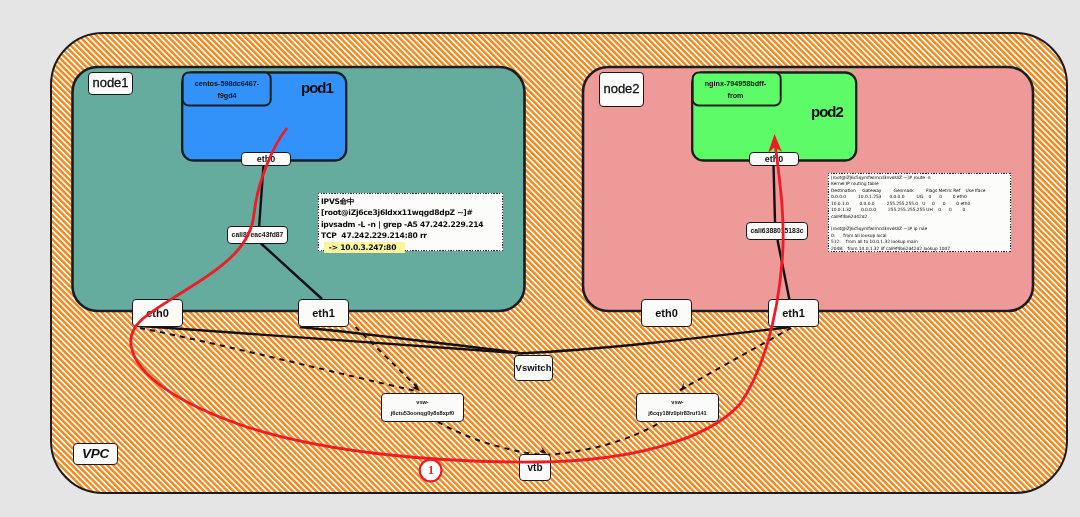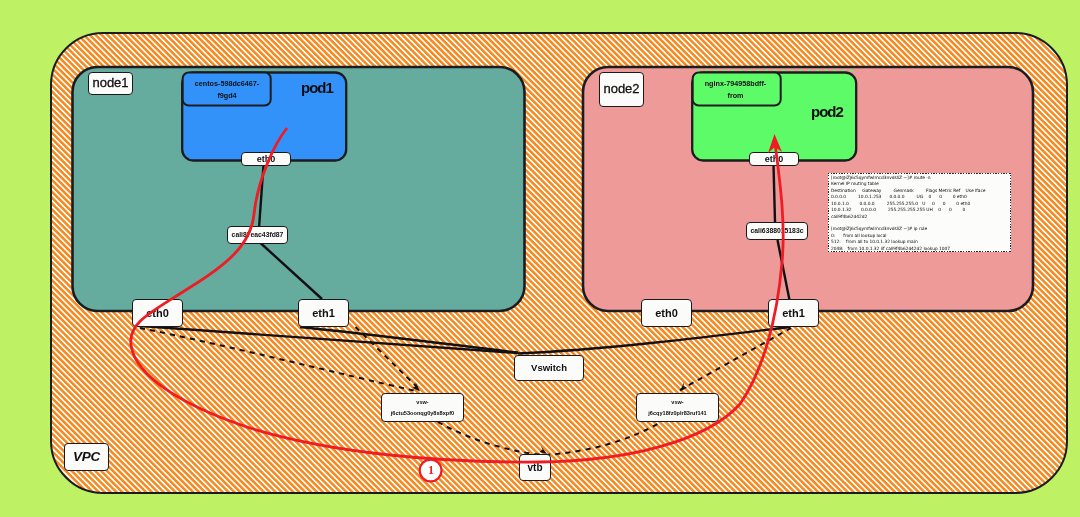--- a/index.html
+++ b/index.html
@@ -1,16 +1,16 @@
 <!DOCTYPE html>
 <html><head>
 <meta charset="utf-8">
 <style>
   html,body{margin:0;padding:0;background:#fbfbfb;}
-  #stage{position:relative;width:1080px;height:517px;overflow:hidden;background:#bef264;
+  #stage{position:relative;width:1080px;height:517px;overflow:hidden;background:#e5e5e5;
          font-family:"DejaVu Sans",sans-serif;}
   svg#scene{position:absolute;left:0;top:0;width:1080px;height:517px;}
   .lbl{position:absolute;box-sizing:border-box;background:#fbfbf9;border:1.9px solid #1a1a1e;
        border-radius:4px;display:flex;align-items:center;justify-content:center;
        font-family:"DejaVu Sans",sans-serif;color:#101014;text-align:center;line-height:1.15;}
   .txtbox > div{white-space:pre;}
   .txtbox{position:absolute;box-sizing:border-box;background:#fcfcfa;color:#0b0b0d;
           background-image:repeating-linear-gradient(0deg,#2a2a2e 0 1.3px,transparent 1.3px 2.7px),repeating-linear-gradient(90deg,#2a2a2e 0 1.3px,transparent 1.3px 2.7px),repeating-linear-gradient(0deg,#2a2a2e 0 1.3px,transparent 1.3px 2.7px),repeating-linear-gradient(90deg,#2a2a2e 0 1.3px,transparent 1.3px 2.7px);
           background-size:1px 100%,100% 1px,1px 100%,100% 1px;
           background-position:0 0,0 0,100% 0,0 100%;background-repeat:no-repeat;}
@@ -67,21 +67,21 @@
       <path d="M 680 391.5 L 687 387.8 L 683.5 386 L 684 382 Z"></path>
       <path d="M 547 454 L 539.5 452 L 542.5 449.5 L 541 446 Z"></path>
     </g>
 
     <circle cx="430.6" cy="470.5" r="10.9" fill="#ffffff" stroke="#EE1C24" stroke-width="2.2"></circle>
 
   </svg>
 
   <div class="lbl" style="left:88px;top:72px;width:45px;height:23px;font-size:13px;font-weight:400;font-family:'Liberation Sans',sans-serif;-webkit-text-stroke:0.3px #101014;">node1</div>
   <div class="lbl" style="left:599px;top:72px;width:45px;height:35px;font-size:13px;font-weight:400;font-family:'Liberation Sans',sans-serif;-webkit-text-stroke:0.3px #101014;">node2</div>
-  <div class="lbl" style="left:64px;top:443px;width:45px;height:28px;font-size:13.5px;font-weight:700;font-style:italic;font-family:'Liberation Sans',sans-serif;letter-spacing:-0.3px;">VPC</div>
+  <div class="lbl" style="left:73px;top:443px;width:45px;height:22px;font-size:13.5px;font-weight:700;font-style:italic;font-family:'Liberation Sans',sans-serif;letter-spacing:-0.3px;">VPC</div>
 
   <div style="position:absolute;left:301px;top:79px;font-size:15px;font-weight:700;color:#101014;font-family:Liberation Sans, sans-serif;letter-spacing:-1px;">pod1</div>
   <div style="position:absolute;left:811px;top:79px;font-size:15px;font-weight:700;color:#101014;font-family:'Liberation Sans',sans-serif;letter-spacing:-1px;margin-top:24px;">pod2</div>
 
   <div style="position:absolute;left:185px;top:78px;width:84px;font-size:7.2px;font-weight:700;color:#101014;text-align:center;line-height:1.6;font-family:'Liberation Sans',sans-serif;">
     <span>centos-598dc6467-</span><br>
     <span>f9gd4</span>
   </div>
   <div style="position:absolute;left:695px;top:78px;width:81px;font-size:7.2px;font-weight:700;color:#101014;text-align:center;line-height:1.6;font-family:'Liberation Sans',sans-serif;">
     <span>nginx-794958bdff-</span><br>
@@ -92,34 +92,42 @@
   <div class="lbl" style="left:749px;top:152px;width:50px;height:14px;font-size:9px;font-weight:700;font-family:'Liberation Sans',sans-serif;">eth0</div>
 
   <div class="lbl" style="left:227px;top:226px;width:61px;height:18px;font-size:6.8px;font-weight:700;font-family:'Liberation Sans',sans-serif;">cali87eac43fd87</div>
   <div class="lbl" style="left:746px;top:222px;width:62px;height:18px;font-size:6.8px;font-weight:700;font-family:'Liberation Sans',sans-serif;">cali6388015183c</div>
 
   <div class="lbl" style="left:132px;top:299px;width:51px;height:28px;font-size:11px;font-weight:700;font-family:'Liberation Sans',sans-serif;">eth0</div>
   <div class="lbl" style="left:298px;top:299px;width:51px;height:28px;font-size:11px;font-weight:700;font-family:'Liberation Sans',sans-serif;">eth1</div>
   <div class="lbl" style="left:641px;top:299px;width:51px;height:28px;font-size:11px;font-weight:700;font-family:'Liberation Sans',sans-serif;">eth0</div>
   <div class="lbl" style="left:768px;top:299px;width:51px;height:28px;font-size:11px;font-weight:700;font-family:'Liberation Sans',sans-serif;">eth1</div>
 
-  <div class="lbl" style="left:514px;top:355px;width:70px;height:26px;font-size:9.5px;font-weight:700;font-family:'Liberation Sans',sans-serif;">Vswitch</div>
+  <div class="lbl" style="left:514px;top:355px;width:39px;height:26px;font-size:9.5px;font-weight:700;font-family:'Liberation Sans',sans-serif;">Vswitch</div>
   <div class="lbl" style="left:519px;top:454px;width:32px;height:27px;font-size:10px;font-weight:700;font-family:'Liberation Sans',sans-serif;">vtb</div>
 
   <div class="lbl" style="left:381px;top:393px;width:83px;height:29px;font-size:5.6px;font-weight:700;flex-direction:column;font-family:'Liberation Sans',sans-serif;line-height:1.85;">
     <span>vsw-</span>
     <span>j6ctu53oonqg0y8x8xpf0</span>
   </div>
   <div class="lbl" style="left:636px;top:393px;width:83px;height:29px;font-size:5.6px;font-weight:700;flex-direction:column;font-family:'Liberation Sans',sans-serif;line-height:1.85;">
     <span>vsw-</span>
     <span>j6cqy18fz0plr83ruf141</span>
   </div>
 
   <div style="position:absolute;left:421px;top:463px;width:20px;text-align:center;font-size:12px;color:#EE1C24;font-weight:700;font-family:'Liberation Serif',serif;">1</div>
 
+  <div class="txtbox" style="left:318px;top:193px;width:185px;height:58px;padding:2.5px 3px 1px 3px;
+              font-family:'DejaVu Sans',sans-serif;font-size:7.6px;font-weight:700;line-height:1.52;letter-spacing:-0.25px;">
+    <div>IPVS命中</div>
+    <div>[root@iZj6ce3j6ldxx11wqgd8dpZ ~]#</div>
+    <div>ipvsadm -L -n | grep -A5 47.242.229.214</div>
+    <div>TCP  47.242.229.214:80 rr</div>
+    <div style="background:#FAF6A0;display:inline-block;padding-right:9px;margin-left:3px;">  -&gt; 10.0.3.247:80</div>
+  </div>
 
   <div class="txtbox" style="left:828px;top:173px;width:183px;height:79px;padding:2px 3px;
               font-family:'DejaVu Sans',sans-serif;font-size:4.4px;font-weight:400;line-height:1.47;letter-spacing:-0.05px;">
     <div>[root@iZj6c5qymfwlmcd3nvdsliZ ~]# route -n</div>
     <div>Kernel IP routing table</div>
     <div>Destination     Gateway         Genmask         Flags Metric Ref    Use Iface</div>
     <div>0.0.0.0         10.0.1.253      0.0.0.0         UG    0      0        0 eth0</div>
     <div>10.0.1.0        0.0.0.0         255.255.255.0   U     0      0        0 eth0</div>
     <div>10.0.1.32       0.0.0.0         255.255.255.255 UH    0      0        0</div>
     <div>cali9f4b62d42d2</div>

